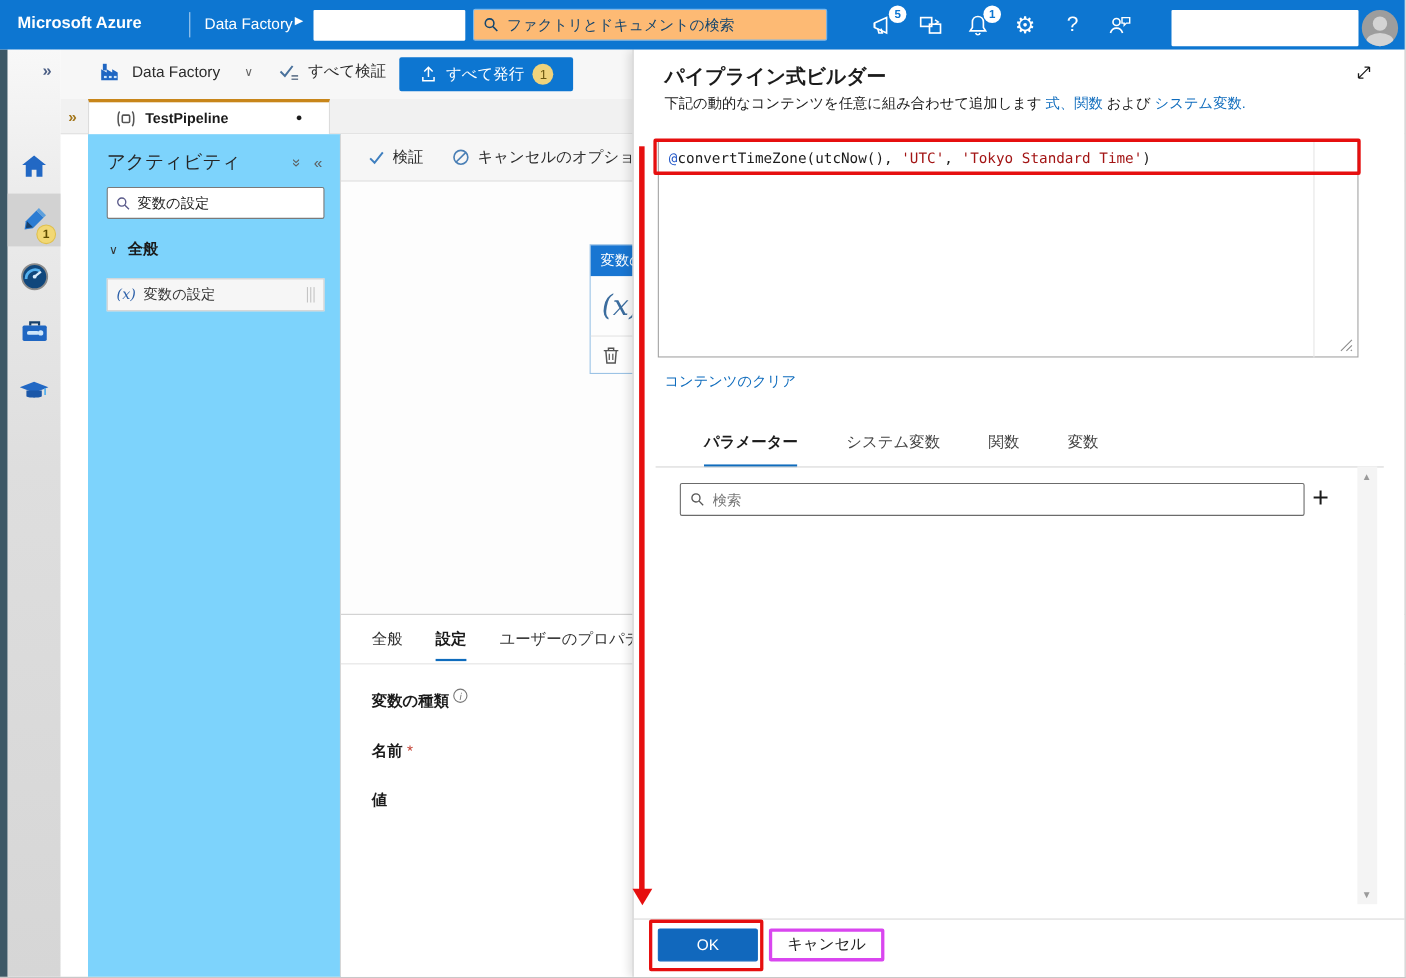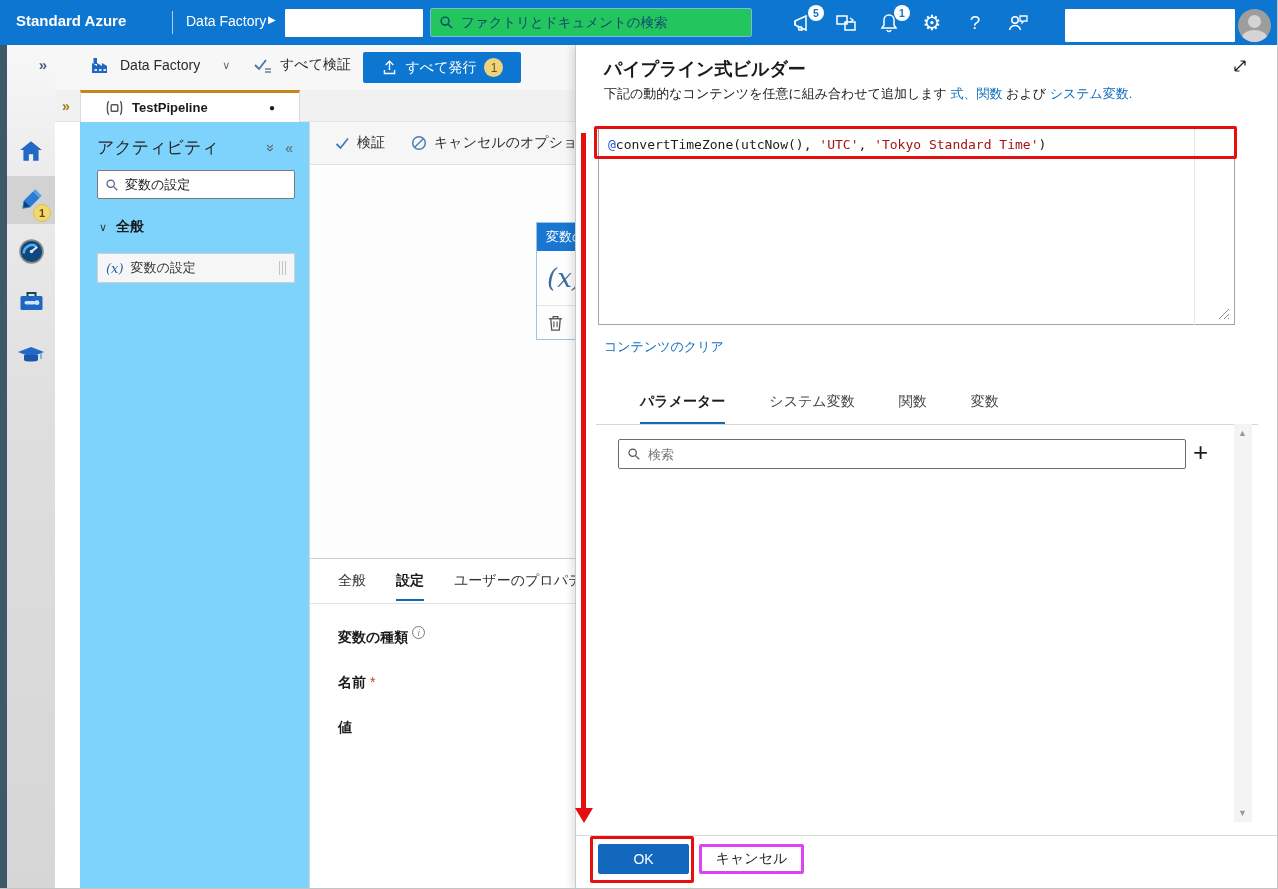--- a/index.html
+++ b/index.html
@@ -10,21 +10,21 @@
 
   
   #topbar { left:0; top:0; width:1278px; height:45px; background:#0d76d1; color:#fff; z-index:30; }
   #brand { left:16px; top:12px; font-size:15px; font-weight:bold; }
   #topbar-divider { left:172px; top:11px; width:1px; height:23px; background:rgba(255,255,255,.65); }
   #product { left:186px; top:13px; font-size:14px; }
   #product-caret { left:268px; top:14px; font-size:10px; }
   .redact { background:#fff; border-radius:1px; }
   #redact-1 { left:285px; top:9px; width:138px; height:28px; }
   #redact-2 { left:1065px; top:9px; width:170px; height:33px; }
-  #top-search { left:430px; top:8px; width:322px; height:29px; background:#22c55e; border:1px solid #7db7e8;
+  #top-search { left:430px; top:8px; width:322px; height:29px; background:#fdba74; border:1px solid #7db7e8;
                 border-radius:2px; display:flex; align-items:center; padding:0 8px; gap:7px; }
   #top-search .ph { color:#15466e; font-size:13.5px; white-space:nowrap; }
   .topicon { top:11px; width:26px; height:24px; display:flex; align-items:center; justify-content:center; }
   .badge { position:absolute; top:-6px; right:-8px; width:16px; height:16px; background:#fff; color:#0d76d1;
            border-radius:50%; font-size:10.5px; font-weight:bold; display:flex; align-items:center; justify-content:center; }
   #avatar { left:1238px; top:9px; width:33px; height:33px; border-radius:50%; background:#9d9d9d; overflow:hidden; }
   #avatar .head { position:absolute; left:10px; top:6px; width:13px; height:13px; border-radius:50%; background:#d4d4d4; }
   #avatar .body { position:absolute; left:4px; top:21px; width:25px; height:16px; border-radius:50%; background:#d4d4d4; }
 
   
@@ -138,21 +138,21 @@
   #anno-ok { left:590px; top:836px; width:104px; height:47px; border:3px solid #e60f0f; border-radius:2px; }
 
   svg { display:block; }
 </style>
 </head>
 <body>
 
 <div id="app">
 
   <div id="topbar" class="abs">
-    <div id="brand" class="abs">Standard Azure</div>
+    <div id="brand" class="abs">Microsoft Azure</div>
     <div id="topbar-divider" class="abs"></div>
     <div id="product" class="abs">Data Factory</div>
     <div id="product-caret" class="abs">▶</div>
     <div id="redact-1" class="abs redact"></div>
 
     <div id="top-search" class="abs">
       <svg width="15" height="15" viewBox="0 0 16 16">
         <circle cx="6.5" cy="6.5" r="4.2" fill="none" stroke="#15466e" stroke-width="1.5"></circle>
         <line x1="9.8" y1="9.8" x2="14" y2="14" stroke="#15466e" stroke-width="1.5"></line>
       </svg>

